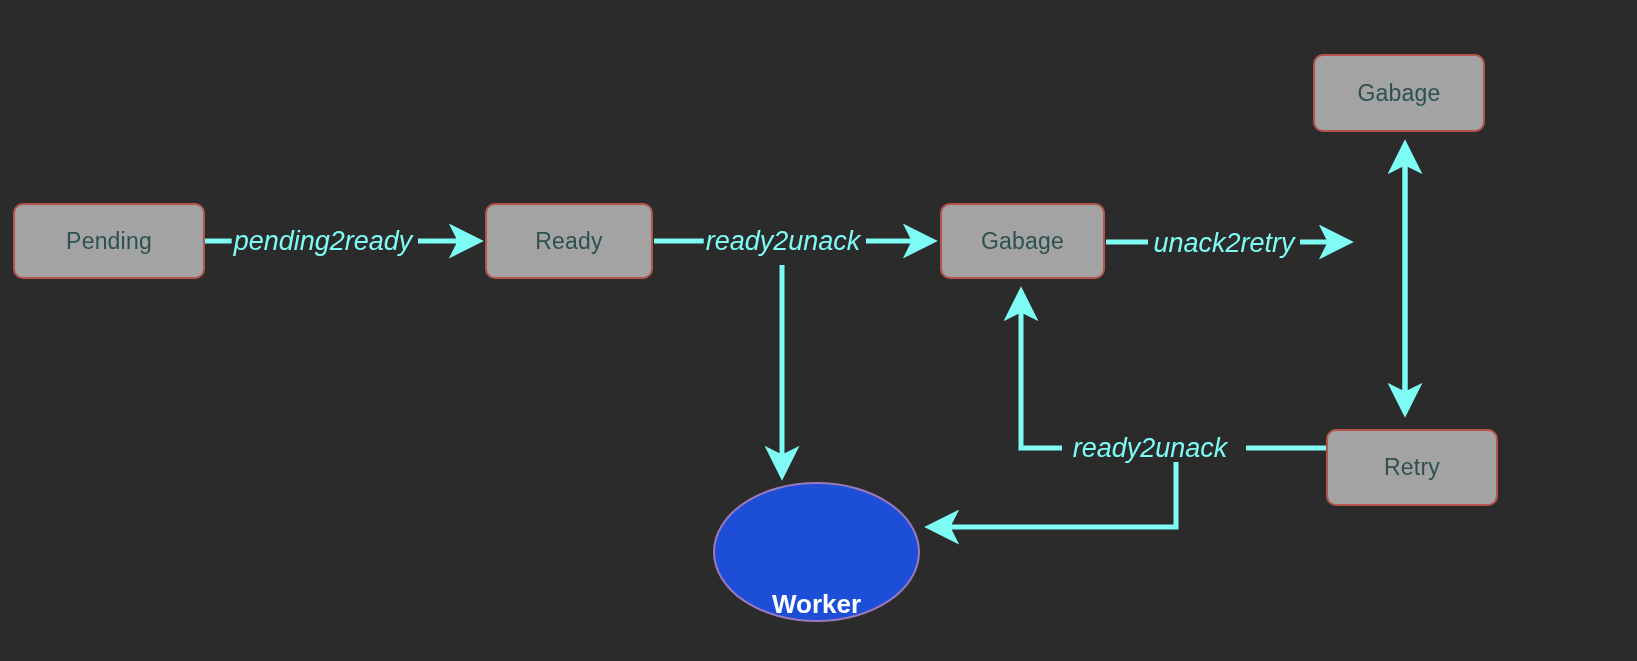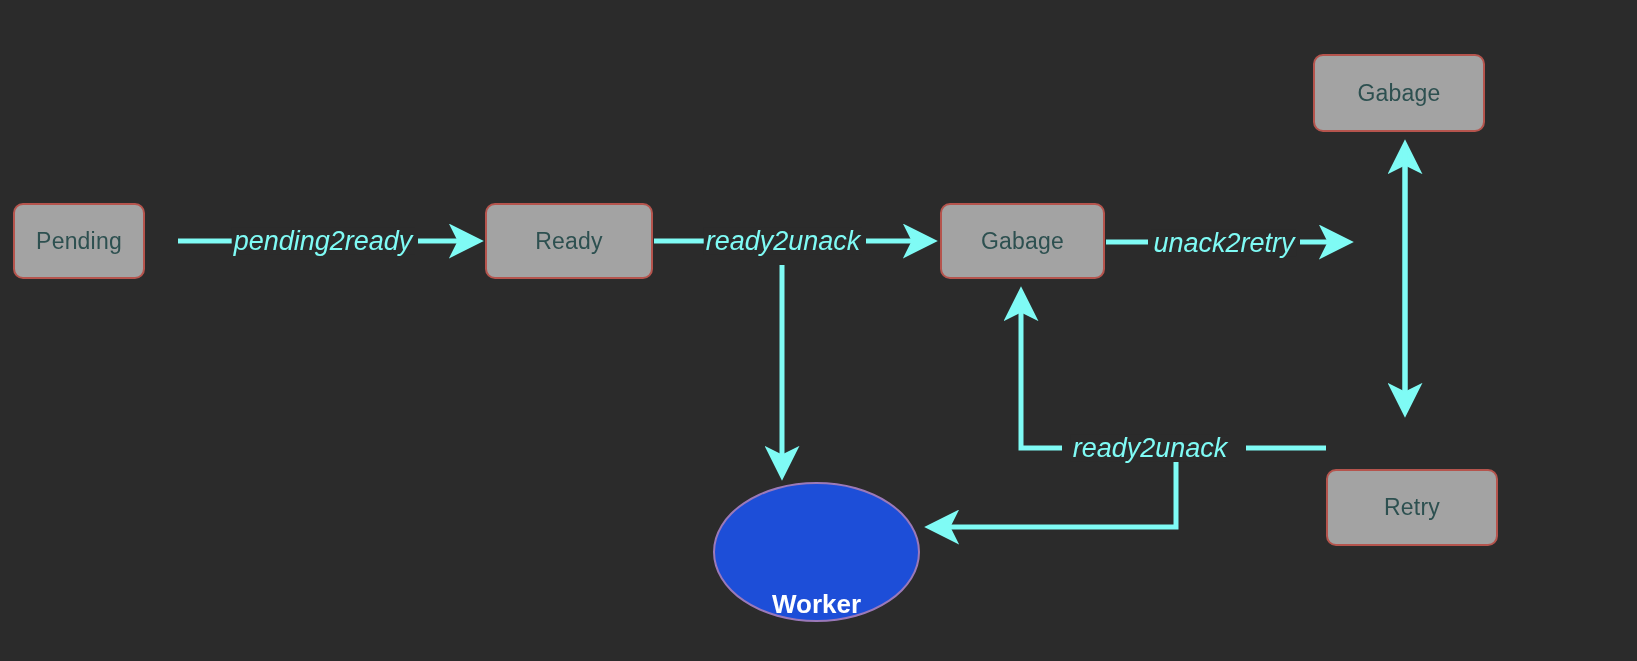--- a/index.html
+++ b/index.html
@@ -106,37 +106,37 @@
     <g>
       <line x1="1326" y1="448" x2="1246" y2="448" stroke="#7ffbf5" stroke-width="5"></line>
       <path d="M 1062 448 L 1021 448 L 1021 292" fill="none" stroke="#7ffbf5" stroke-width="5" marker-end="url(#arrowhead)"></path>
     </g>
 
     <g>
       <path d="M 1176 462 L 1176 527 L 930 527" fill="none" stroke="#7ffbf5" stroke-width="5" marker-end="url(#arrowhead)"></path>
     </g>
   </svg>
 
-  <div class="node" style="left:13px; top:203px; width:132px; height:76px;">
+  <div class="node" style="left:13px; top:203px; width:192px; height:76px;">
     <span>Pending</span>
   </div>
 
   <div class="node" style="left:485px; top:203px; width:168px; height:76px;">
     <span>Ready</span>
   </div>
 
   <div class="node" style="left:940px; top:203px; width:165px; height:76px;">
     <span>Gabage</span>
   </div>
 
   <div class="node" style="left:1313px; top:54px; width:172px; height:78px;">
     <span>Gabage</span>
   </div>
 
-  <div class="node" style="left:1326px; top:429px; width:172px; height:77px;margin-top:40px;">
+  <div class="node" style="left:1326px; top:429px; width:172px; height:77px;">
     <span>Retry</span>
   </div>
 
   <div class="node-worker" style="left:713px; top:482px; width:207px; height:140px;">
     <span>Worker</span>
   </div>
 
   <div class="edge-label" style="left:323px; top:241px;">pending2ready</div>
 
   <div class="edge-label" style="left:783px; top:241px;">ready2unack</div>

